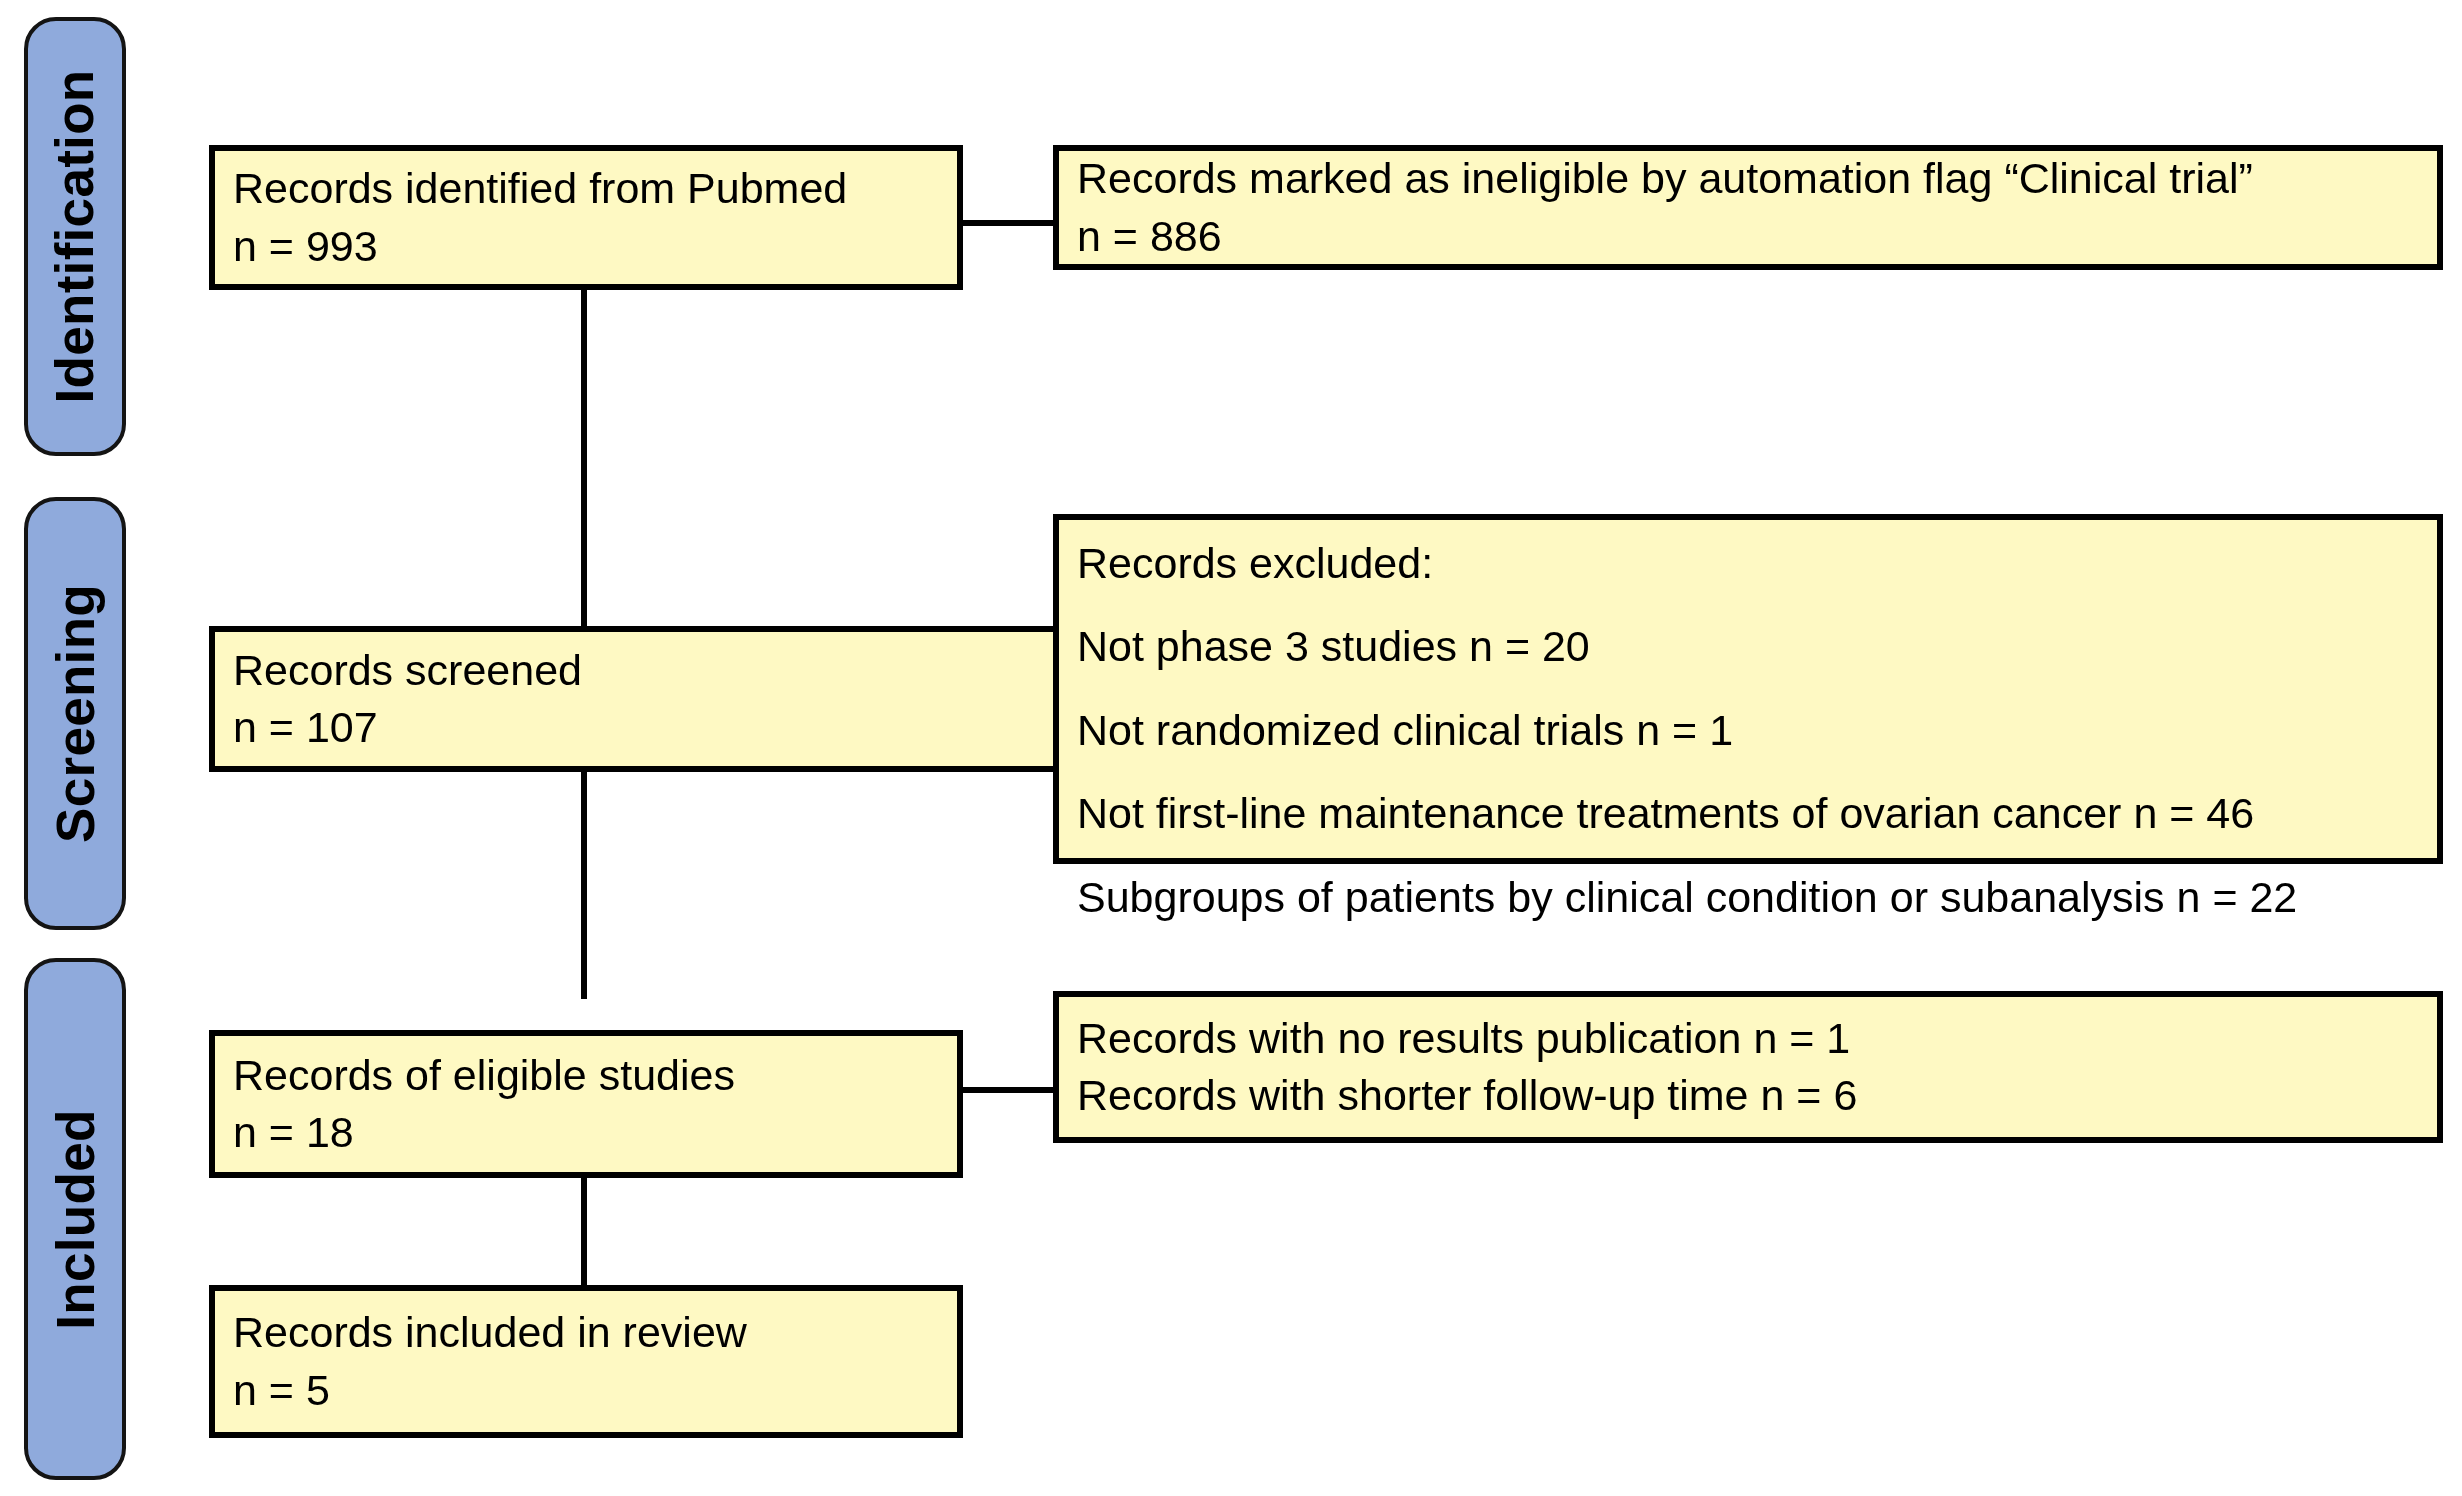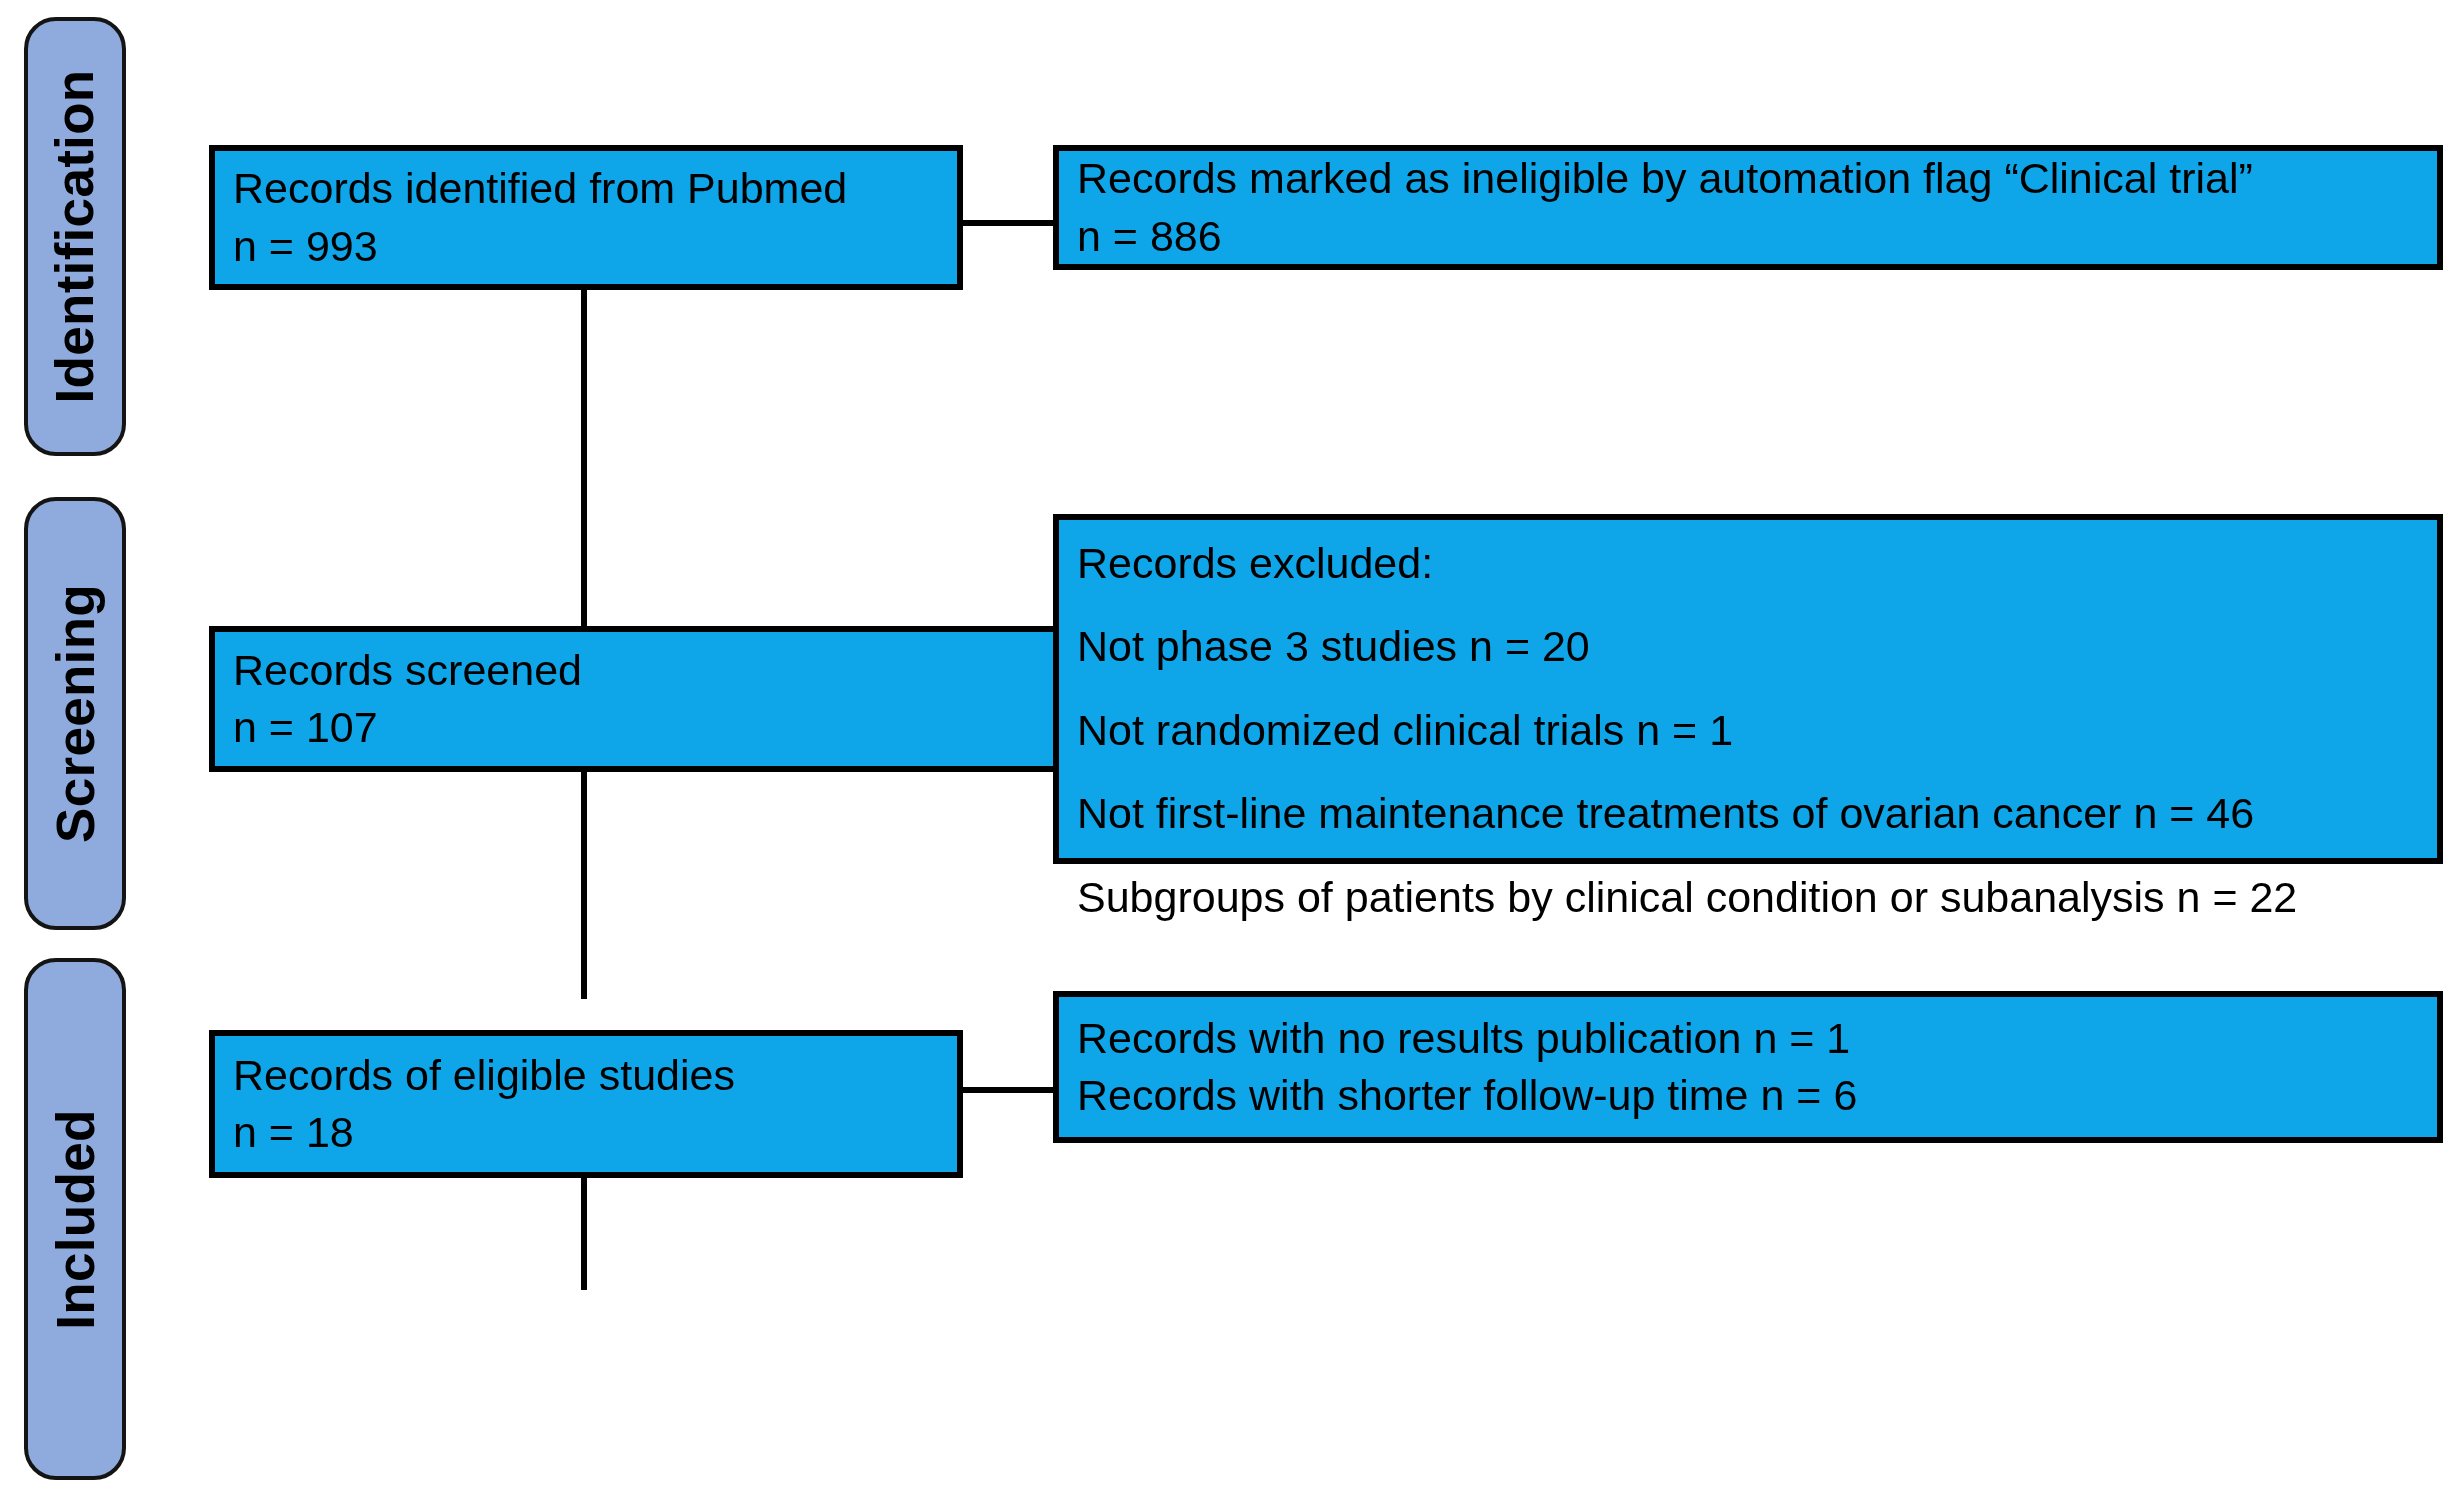--- a/index.html
+++ b/index.html
@@ -35,21 +35,21 @@
     font-weight: bold;
     font-size: 53px;
     line-height: 1;
     color: #000000;
     letter-spacing: 0.3px;
   }
 
   
   .flow-box {
     position: absolute;
-    background: #0ea5e9;
+    background: #fef9c3;
     border: 6.3px solid #000000;
     box-sizing: border-box;
     padding: 11px 13px 11px 18px;
     display: flex;
     flex-direction: column;
     justify-content: center;
   }
   .flow-box .line {
     font-size: 43px;
     line-height: 1.33;
@@ -114,20 +114,24 @@
   <div class="flow-box" style="left:209px; top:626px; width:910px; height:146px;">
     <div class="line">Records screened</div>
     <div class="line">n = 107</div>
   </div>
 
   <div class="flow-box" style="left:209px; top:994px; width:754px; height:148px;margin-top:36px;">
     <div class="line">Records of eligible studies</div>
     <div class="line">n = 18</div>
   </div>
 
+  <div class="flow-box" style="left:209px; top:1285px; width:754px; height:153px;">
+    <div class="line">Records included in review</div>
+    <div class="line">n = 5</div>
+  </div>
 
   <div class="flow-box" style="left:1053px; top:145px; width:1390px; height:125px;">
     <div class="line">Records marked as ineligible by automation flag “Clinical trial”</div>
     <div class="line">n = 886</div>
   </div>
 
   <div class="flow-box multiline" style="left:1053px; top:514px; width:1390px; height:350px;">
     <div class="line">Records excluded:</div>
     <div class="line">Not phase 3 studies n = 20</div>
     <div class="line">Not randomized clinical trials n = 1</div>

